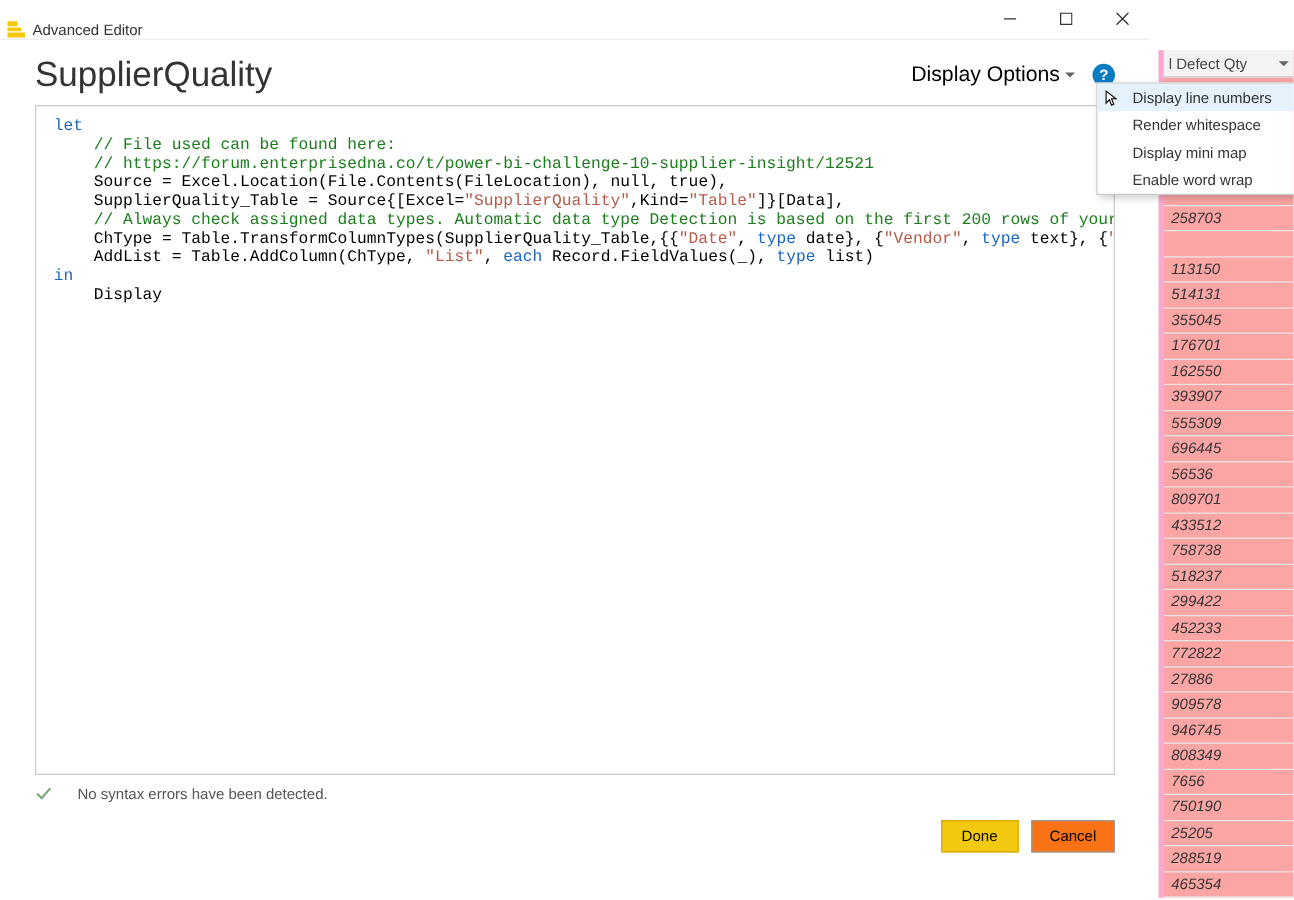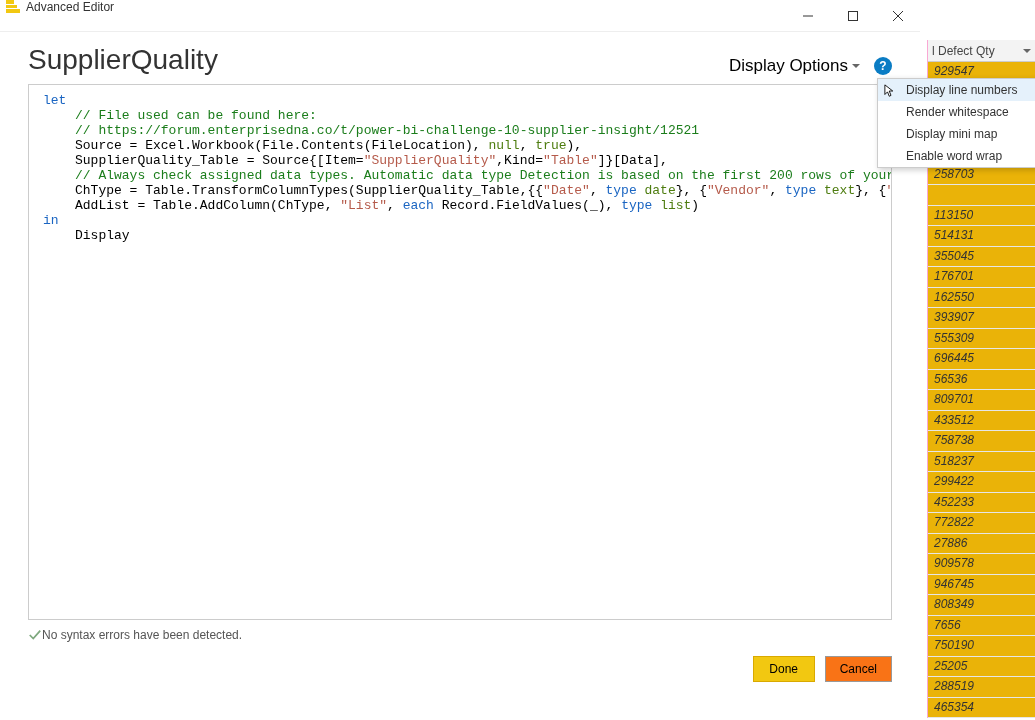--- a/index.html
+++ b/index.html
@@ -8,39 +8,38 @@
   font-size: 12px;
   background: #fff;
   width: 1035px;
   height: 720px;
   overflow: hidden;
   position: relative;
 }
 .titlebar {
   height: 32px;
   display: flex;
-  align-items: flex-start;
+  align-items: flex-end;
   padding-left: 6px;
   border-bottom: 1px solid #eee;
 }
 .titlebar .app-icon {
   width: 14px; height: 14px;
   display: flex; flex-direction: column;
   margin-right: 6px;
 }
 .app-icon .bar { height: 4px; margin-bottom: 1px; width: 100%; }
 .app-icon .b1 { background: #f2c811; width: 60%; }
 .app-icon .b2 { background: #f2c811; width: 80%; }
 .app-icon .b3 { background: #f2c811; width: 100%; }
 .titlebar .title { font-size: 12px; color: #333; }
 .winbtns { margin-left: auto; display: flex; }
 .winbtn { width: 45px; height: 32px; display: flex; align-items: center; justify-content: center; color: #333; }
 .header-row {
   display: flex;
-  align-items: flex-end;
   padding: 12px 28px 8px 28px;
 }
 .query-name {
   font-size: 28px;
   font-weight: 300;
   color: #333;
 }
 .header-right {
   margin-left: auto;
   display: flex;
@@ -105,29 +104,29 @@
 }
 .code {
   font-family: Consolas, "Courier New", monospace;
   font-size: 13px;
   line-height: 15px;
   padding: 8px 0 8px 14px;
   white-space: pre;
   color: #000;
 }
 .kw { color: #1a65c2; }
-.lit { color: #4d7c0f; }
+.lit { color: #000000; }
 .cm { color: #1b7d1b; }
 .str { color: #b55a4a; }
 .indent2 { margin-left: 32px; }
 .syntax-row {
   margin: 8px 28px 0 28px;
   display: flex;
   align-items: center;
-  gap: 0;
+  gap: 20px;
   font-size: 12px;
   color: #555;
 }
 .check {
   width: 14px; height: 14px;
   color: #7ea87e;
 }
 .buttons {
   display: flex;
   justify-content: flex-end;
@@ -146,22 +145,22 @@
   background: #f2c811;
   border-color: #d9a900;
   color: #000;
   margin-left: 36px;
 }
 .data-column {
   position: absolute;
   top: 40px;
   right: 0;
   width: 108px;
-  border-left: 1px solid #f9a8d4;
-  background: #eab308;
+  border-left: 4px solid #f9a8d4;
+  background: #fca5a5;
   z-index: 5;
 }
 .col-header {
   height: 22px;
   background: #f3f3f3;
   border-bottom: 1px solid #ccc;
   display: flex;
   align-items: center;
   padding: 0 4px;
   font-size: 12px;
@@ -290,22 +289,22 @@
           <span>Enable word wrap</span>
         </div>
       </div>
     </div>
   </div>
 
   <div class="editor-frame">
     <div class="code"><span class="kw">let</span>
 <span class="indent2"><span class="cm">// File used can be found here:</span></span>
 <span class="indent2"><span class="cm">// https://forum.enterprisedna.co/t/power-bi-challenge-10-supplier-insight/12521</span></span>
-<span class="indent2"><span>Source = Excel.Workbook(File.Contents(FileLocation), </span><span class="lit">null</span><span>, </span><span class="lit">true</span><span>),</span></span>
-<span class="indent2"><span>SupplierQuality_Table = Source{[Item=</span><span class="str">"SupplierQuality"</span><span>,Kind=</span><span class="str">"Table"</span><span>]}[Data],</span></span>
+<span class="indent2"><span>Source = Excel.Location(File.Contents(FileLocation), </span><span class="lit">null</span><span>, </span><span class="lit">true</span><span>),</span></span>
+<span class="indent2"><span>SupplierQuality_Table = Source{[Excel=</span><span class="str">"SupplierQuality"</span><span>,Kind=</span><span class="str">"Table"</span><span>]}[Data],</span></span>
 <span class="indent2"><span class="cm">// Always check assigned data types. Automatic data type Detection is based on the first 200 rows of your table !!!</span></span>
 <span class="indent2"><span>ChType = Table.TransformColumnTypes(SupplierQuality_Table,{{</span><span class="str">"Date"</span><span>, </span><span class="kw">type</span><span class="lit"> date</span><span>}, {</span><span class="str">"Vendor"</span><span>, </span><span class="kw">type</span><span class="lit"> text</span><span>}, {</span><span class="str">"Plant Location"</span></span>
 <span class="indent2"><span>AddList = Table.AddColumn(ChType, </span><span class="str">"List"</span><span>, </span><span class="kw">each</span><span> Record.FieldValues(_), </span><span class="kw">type</span><span class="lit"> list</span><span>)</span></span>
 <span class="kw">in</span>
 <span class="indent2"><span>Display</span></span></div>
   </div>
 
   <div class="syntax-row">
     <svg class="check" viewBox="0 0 16 16">
         <path d="M2 8 L6 12 L14 3" fill="none" stroke="#7ea87e" stroke-width="2"></path>

